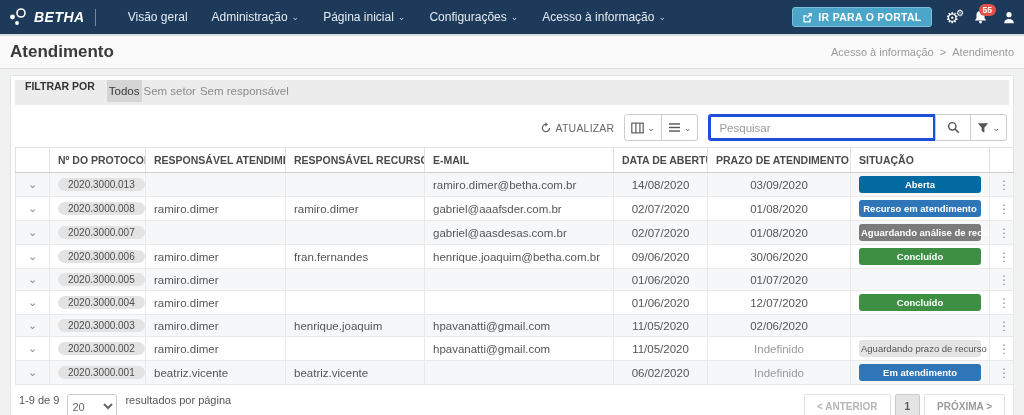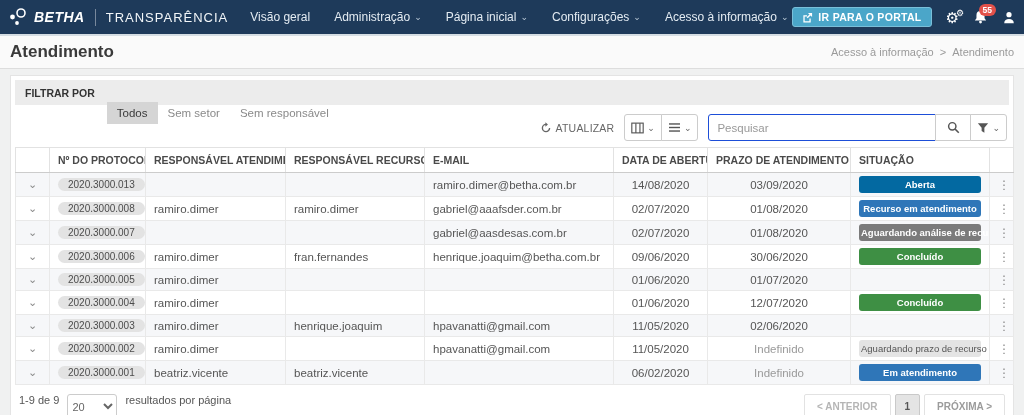--- a/index.html
+++ b/index.html
@@ -31,40 +31,40 @@
   
   .title-bar { height:35px; background:#fafafa; border-top:2px solid #d5dde3;
     border-bottom:1px solid #ddd; display:flex; align-items:center; padding:0 10px; }
   .page-title { font-size:17px; color:#3a3a3a; }
   .breadcrumb { margin-left:auto; font-size:11px; color:#9a9a9a; }
   .breadcrumb span { margin-left:3px; }
 
   
   .card { margin:6px 10px 0; background:#fff; border:1px solid #e4e4e4; padding:4px 4px 10px; }
 
-  .filter-strip { background:#ececec; height:25px; display:flex; align-items:center;
+  .filter-strip { background:#ececec; height:25px; display:flex; align-items:flex-start;
     padding:0 2px 0 10px; }
   .filter-label { font-size:10.5px; font-weight:bold; color:#333; margin-right:12px; }
-  .filter-tab { font-size:11.5px; color:#8a8a8a; padding:5px 10px; cursor:pointer;margin-top:40px; }
+  .filter-tab { font-size:11.5px; color:#8a8a8a; padding:5px 2px; cursor:pointer; }
   .filter-tab.active { background:#d5d5d5; color:#3a3a3a; }
 
   
   .toolbar { display:flex; align-items:center; justify-content:flex-end; gap:10px;
     margin:9px 2px 6px; }
   .refresh-link { display:flex; align-items:center; gap:4px; font-size:10.5px; color:#666;
     cursor:pointer; letter-spacing:.2px; }
   .btn-group { display:flex; }
   .tool-btn { display:flex; align-items:center; justify-content:center; gap:3px;
     height:27px; min-width:36px; padding:0 6px; background:#fff; border:1px solid #ccc;
     cursor:pointer; }
   .btn-group .tool-btn + .tool-btn { margin-left:-1px; }
   .btn-group .tool-btn:first-child { border-radius:3px 0 0 3px; }
   .btn-group .tool-btn:last-child { border-radius:0 3px 3px 0; }
   .search-group { display:flex; }
-  .search-input { width:228px; height:27px; border:1px solid #1d4ed8; border-radius:3px 0 0 3px;
+  .search-input { width:228px; height:27px; border:3px solid #1d4ed8; border-radius:3px 0 0 3px;
     padding:0 8px; font-size:11.5px; color:#555; font-family:inherit; }
   .search-input::placeholder { color:#999; }
   .search-group .tool-btn { margin-left:-1px; }
   .search-group .tool-btn:last-child { border-radius:0 3px 3px 0; }
   .caret-sm { font-size:9px; color:#666; line-height:6px; }
 
   
   table { width:100%; border-collapse:collapse; table-layout:fixed; border:1px solid #ddd; }
   th { font-size:10.5px; color:#4a4a4a; text-align:left; padding:6px 8px;
     border:1px solid #e2e2e2; border-bottom:1px solid #ccc; font-weight:bold;
@@ -109,21 +109,20 @@
 <header class="app-header">
   <div class="logo-wrap">
     <svg class="logo-mark" viewBox="0 0 20 20">
       <circle cx="13" cy="6" r="4" fill="none" stroke="#fff" stroke-width="1.6"></circle>
       <circle cx="4.5" cy="10" r="2.4" fill="#fff"></circle>
       <circle cx="9" cy="16" r="1.9" fill="#fff"></circle>
     </svg>
     <span class="logo-text">BETHA</span>
   </div>
   <span class="logo-sep"></span>
-  <span class="product-name">TRANSPARÊNCIA</span>
 
   <nav class="main-nav">
     <span class="nav-item">
       <span>Visão geral</span>
     </span>
     <span class="nav-item">
       <span>Administração</span>
       <span class="nav-caret">⌄</span>
     </span>
     <span class="nav-item">

